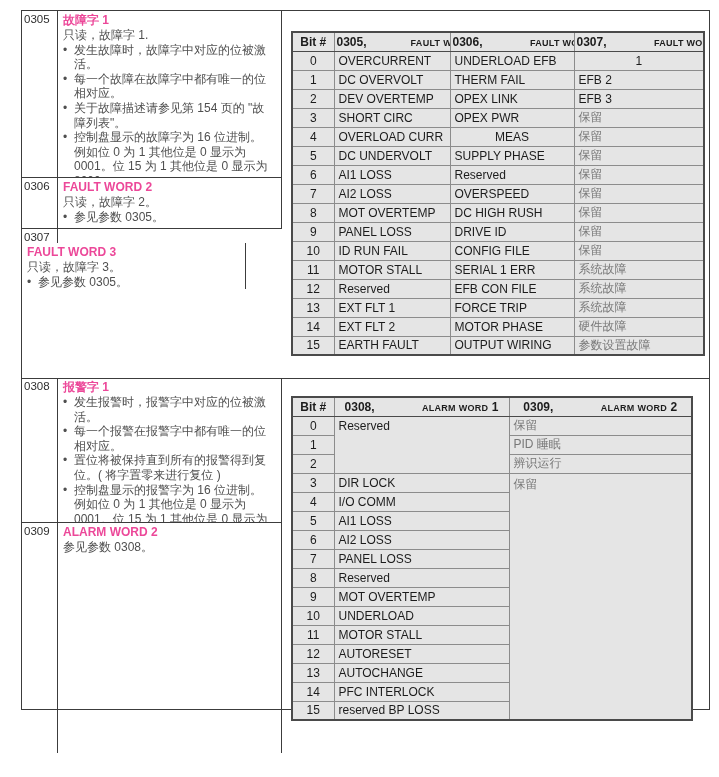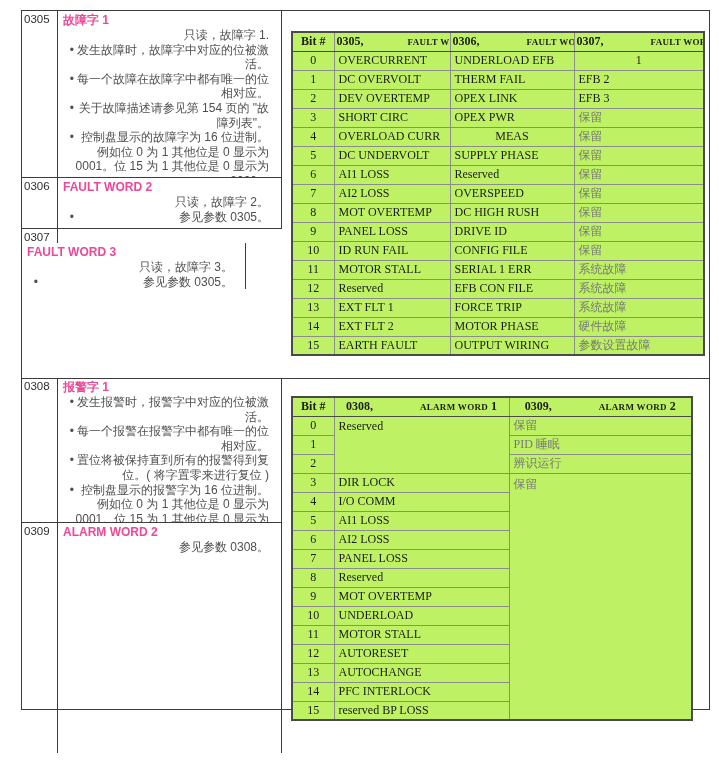--- a/index.html
+++ b/index.html
@@ -24,29 +24,29 @@
   .sec.bb{border-bottom:1px solid #3c3c3c;}
   .numcell{
     width:36px;flex:none;border-right:1px solid #3c3c3c;box-sizing:border-box;
     font-size:11.5px;color:#2e2e2e;padding:2px 0 0 2px;
   }
   .desccell{
     width:224px;flex:none;border-right:1px solid #3c3c3c;box-sizing:border-box;
     padding:2px 12px 0 5px;overflow:hidden;
   }
   .sectitle{font-size:12px;font-weight:bold;color:#ec4899;line-height:15px;}
-  .line{display:flex;font-size:12px;color:#4f4f4f;line-height:14.6px;text-align:right;}
+  .line{display:flex;font-size:12px;color:#4f4f4f;line-height:14.6px;}
   .line .b{width:11px;flex:none;color:#4f4f4f;}
   .line .t{flex:1;}
   
   .groupdiv{left:0;top:367px;width:687px;height:0;border-top:1px solid #3c3c3c;}
   
   table.bits{
     position:absolute;border-collapse:collapse;table-layout:fixed;
-    border:2px solid #4a4a4a;background:#bef264;font-family:Liberation Serif, serif;
+    border:2px solid #4a4a4a;background:#e5e5e5;
   }
   #fault-table{left:269px;top:20px;width:412px;}
   #alarm-table{left:269px;top:385px;width:400px;}
   table.bits th,table.bits td{
     border:1px solid #8c8c8c;box-sizing:border-box;
     height:19px;padding:0 4px;font-size:12px;color:#1c1c1c;
     white-space:nowrap;overflow:hidden;vertical-align:middle;
   }
   table.bits th{
     font-weight:bold;text-align:center;border-bottom:1px solid #4a4a4a;padding:0 2px;

